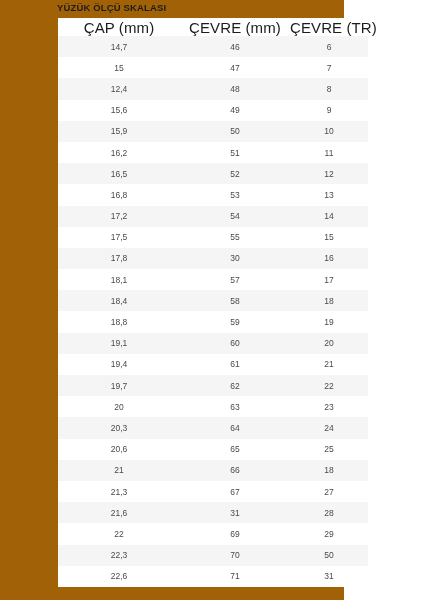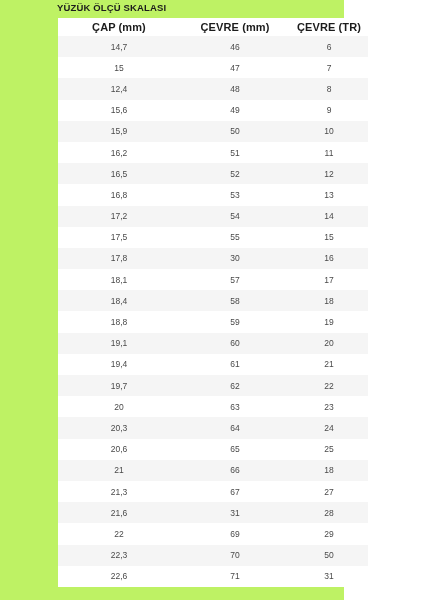--- a/index.html
+++ b/index.html
@@ -10,21 +10,21 @@
     width: 424px;
     height: 600px;
     background: #ffffff;
     font-family: "Liberation Sans", sans-serif;
     overflow: hidden;
   }
   .page {
     position: relative;
     width: 344px;
     height: 600px;
-    background: #bef264;
+    background: #a16207;
   }
   .chart-title {
     position: absolute;
     left: 57px;
     top: 2px;
     font-size: 9.5px;
     font-weight: bold;
     color: #1c1c1c;
     letter-spacing: 0.15px;
     white-space: nowrap;
@@ -35,22 +35,22 @@
     top: 18px;
     width: 310px;
     border-collapse: collapse;
     table-layout: fixed;
   }
   .size-table col.c-dia { width: 122px; }
   .size-table col.c-cir { width: 110px; }
   .size-table col.c-siz { width: 78px; }
 
   .size-table th {
-    font-size: 11px;
-    font-weight: bold;
+    font-size: 15px;
+    font-weight: normal;
     color: #1c1c1c;
     text-align: center;
     padding: 0;
     height: 18px;
     vertical-align: middle;
     background: #ffffff;
     letter-spacing: 0.1px;
     white-space: nowrap;
   }
   .size-table td {

